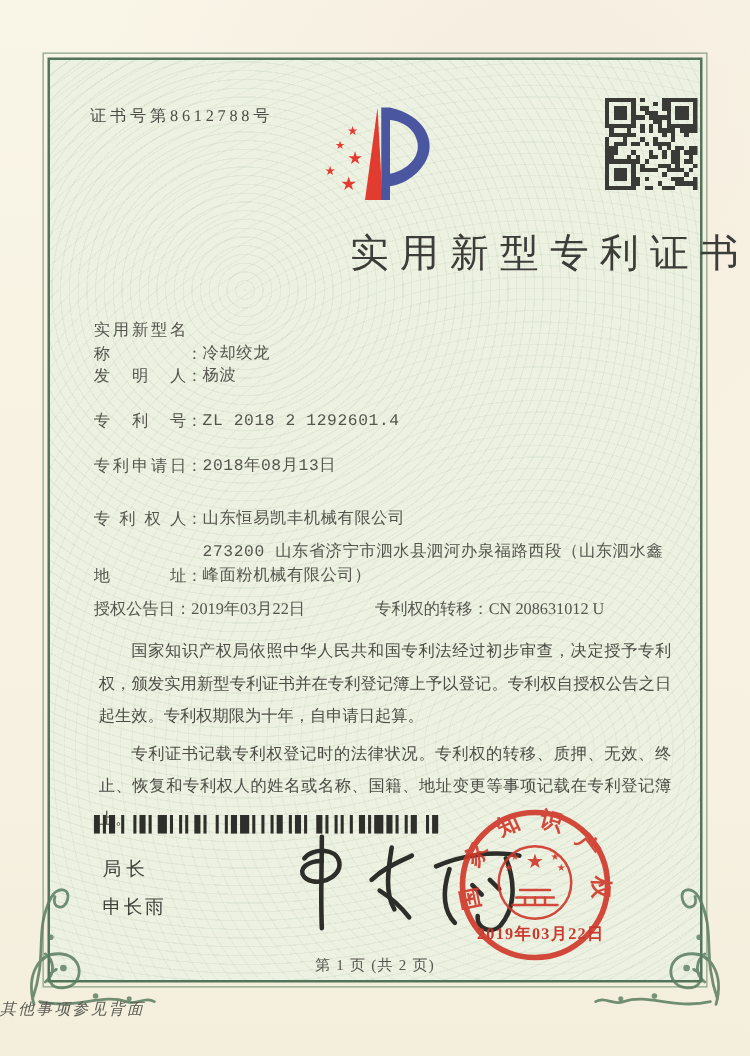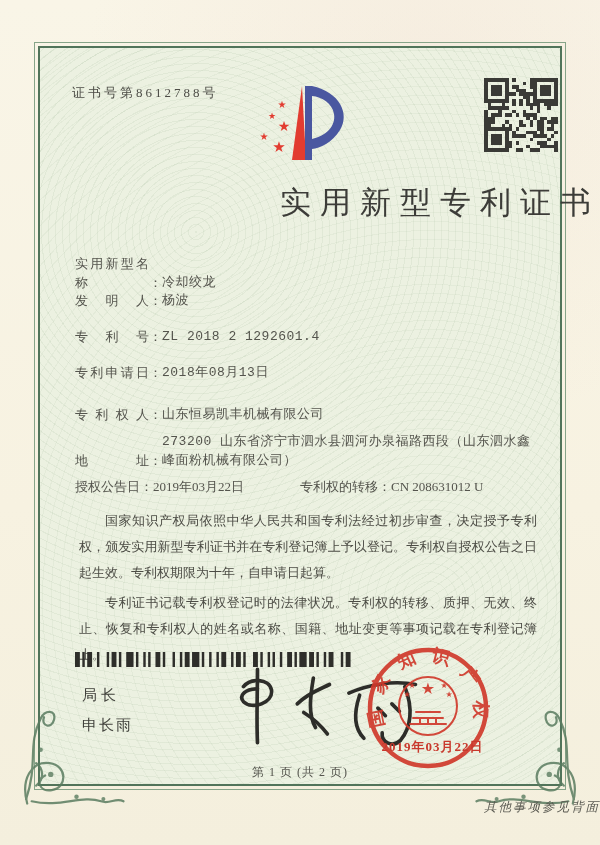--- a/index.html
+++ b/index.html
@@ -61,21 +61,21 @@
   .seal{position:absolute;left:348px;top:628px;width:160px;height:160px;opacity:.92;}
   .seal-date{
     position:absolute;left:360px;top:738px;width:145px;text-align:center;
     font-size:13px;color:#c9392d;letter-spacing:1px;font-weight:600;
   }
   .page-number{
     position:absolute;left:0;top:764px;width:600px;text-align:center;
     font-size:12px;color:#55554e;letter-spacing:1px;
   }
   .back-note{
-    position:absolute;left:0;top:799px;width:600px;text-align:right;
+    position:absolute;left:0;top:799px;width:600px;text-align:left;
     font-size:12.5px;color:#5a5a52;letter-spacing:2px;font-style:italic;
   }
   .flourish{position:absolute;width:112px;height:112px;}
   .flourish.bl{left:16px;top:696px;}
   .flourish.br{left:472px;top:696px;transform:scaleX(-1);}
 </style>
 </head>
 <body>
 
 <div class="page">

